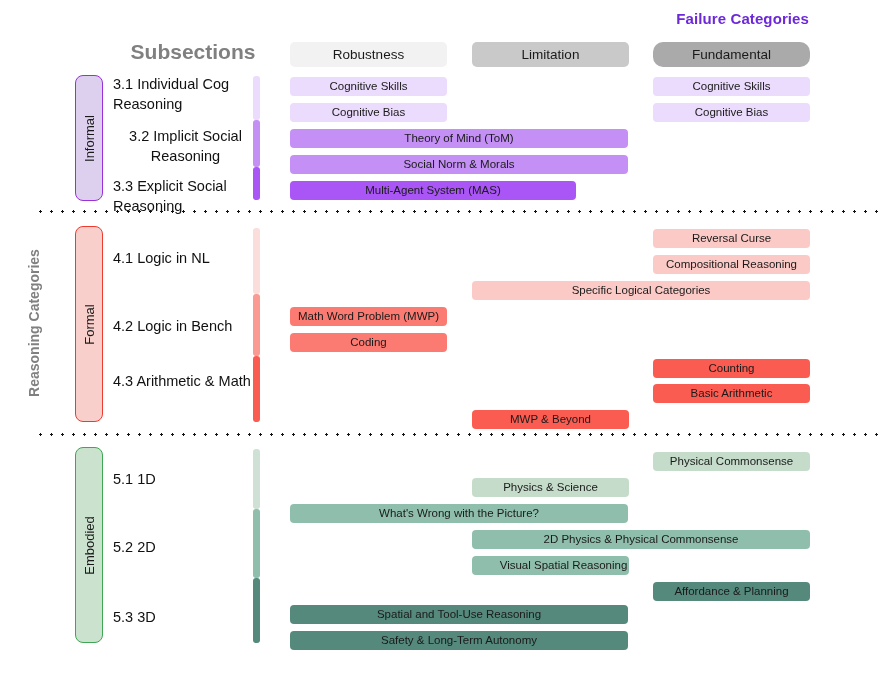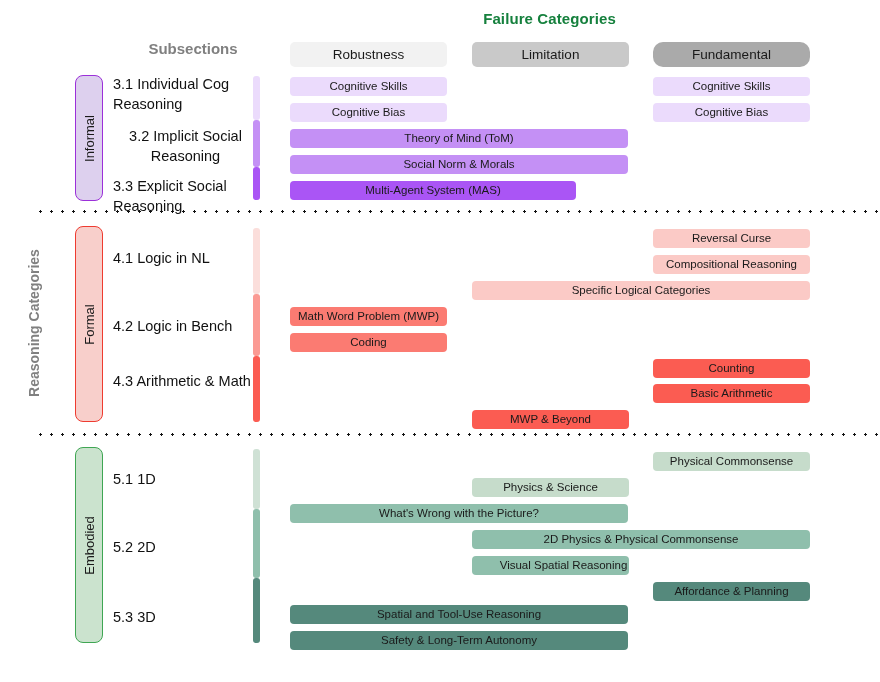--- a/index.html
+++ b/index.html
@@ -12,28 +12,28 @@
     color:#111;
   }
   .canvas{position:absolute;left:0;top:0;width:880px;height:682px;}
 
   
   .abs{position:absolute;box-sizing:border-box;}
 
   
   .failure-title{
     left:290px;top:10px;width:519px;
-    text-align:center;
-    font-size:15px;font-weight:bold;color:#15803d;
+    text-align:right;
+    font-size:15px;font-weight:bold;color:#6d28d9;
     letter-spacing:.1px;
   }
   .subsections-title{
     left:113px;top:40px;width:160px;
     text-align:center;
-    font-size:15px;font-weight:bold;color:#808080;
+    font-size:21px;font-weight:bold;color:#808080;
   }
 
   
   .axis-title{
     left:-66px;top:315px;width:200px;
     text-align:center;
     transform:rotate(-90deg);
     font-size:14px;font-weight:bold;color:#808080;
     white-space:nowrap;
   }

